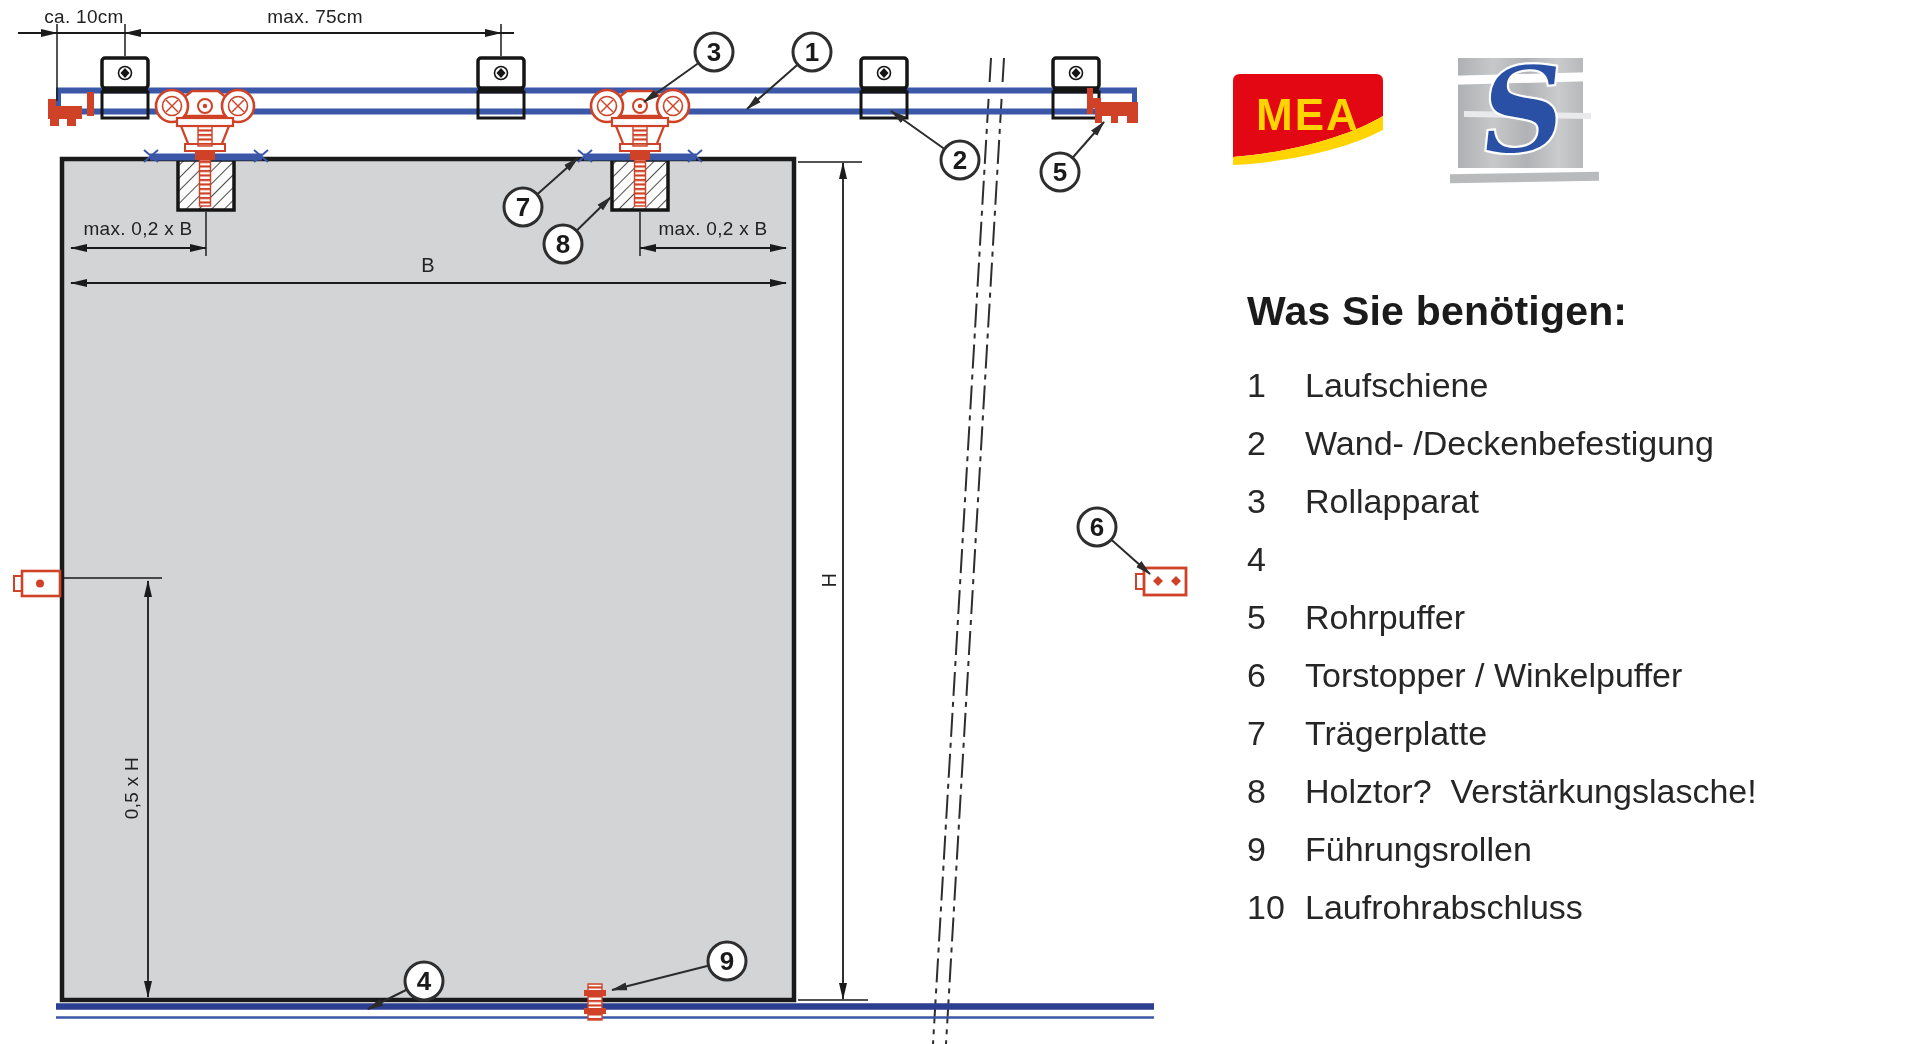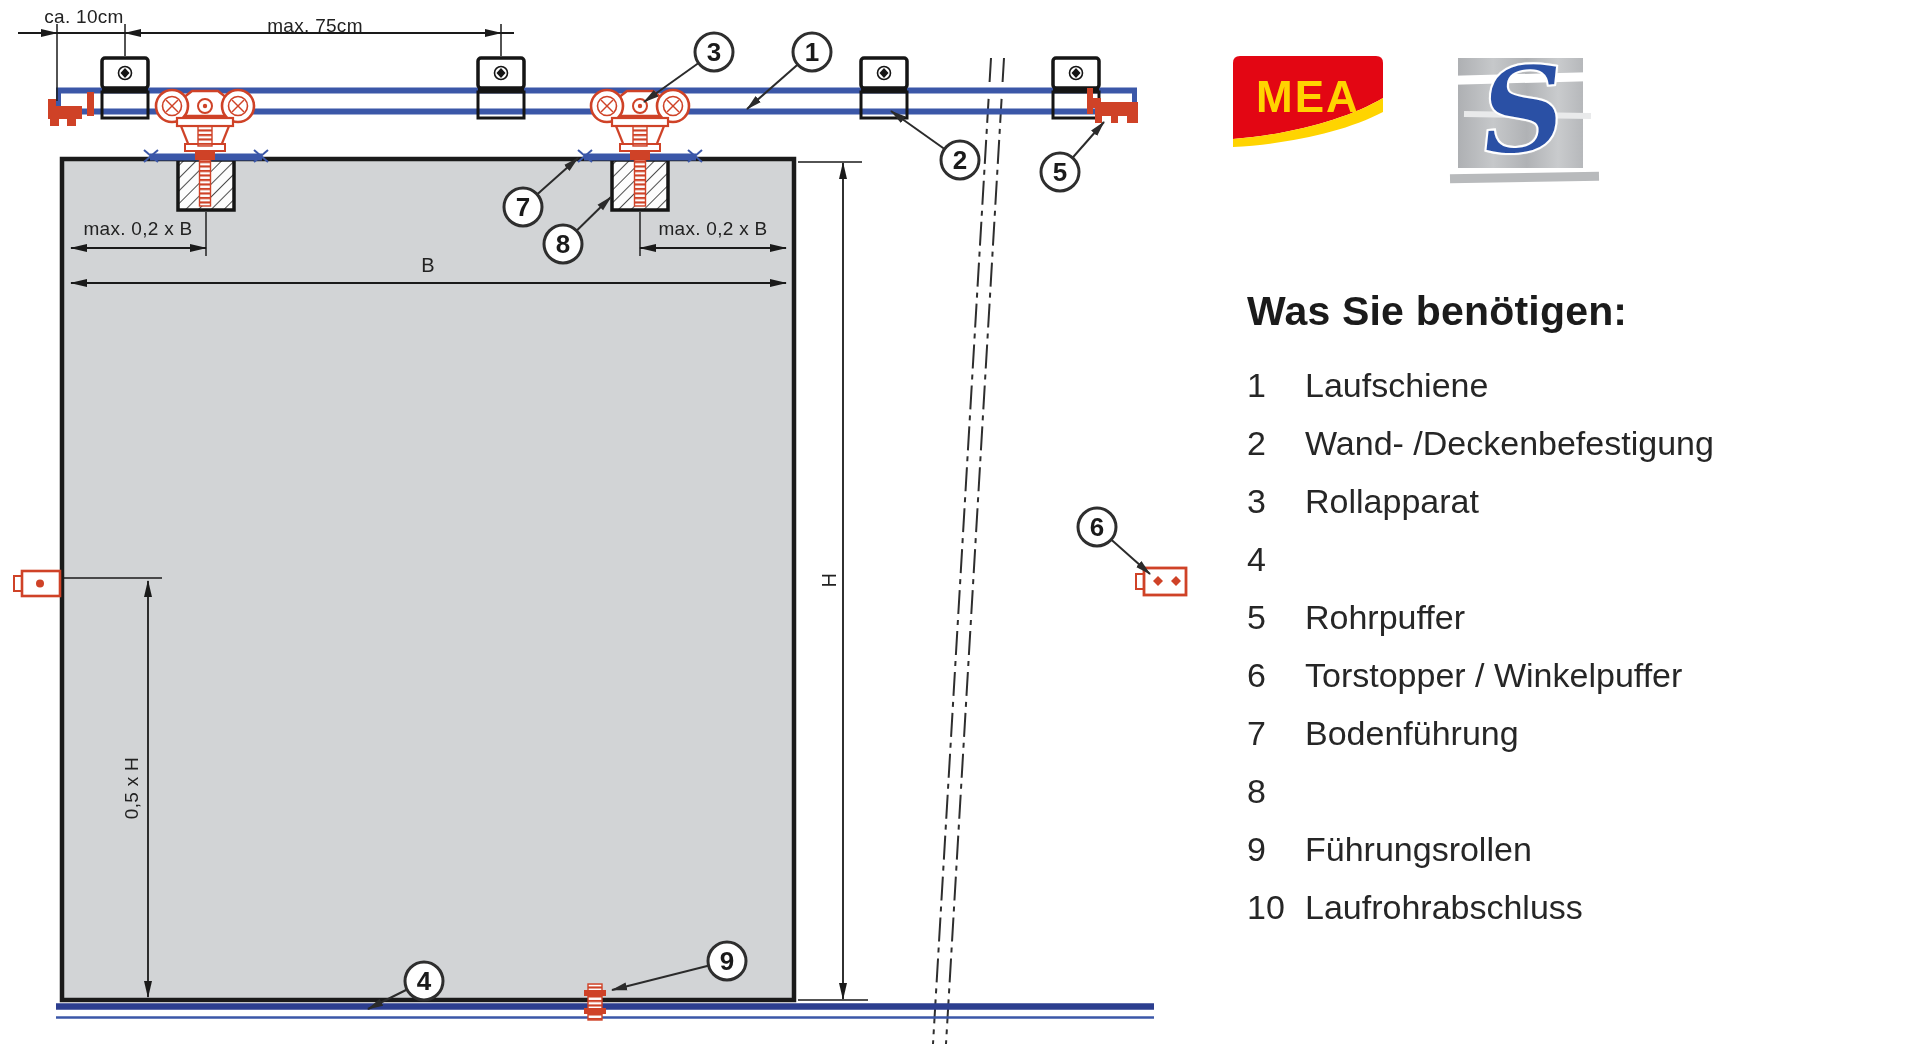--- a/index.html
+++ b/index.html
@@ -6,21 +6,21 @@
   .stage{position:relative;width:1920px;height:1044px;background:#fff;overflow:hidden;
          font-family:"Liberation Sans",sans-serif;color:#222;}
   .stage svg.diagram{position:absolute;left:0;top:0;}
   .dimlabel{position:absolute;transform:translate(-50%,-50%);font-size:19px;color:#222;
             white-space:nowrap;letter-spacing:0.3px;}
   .dimlabel.rot{transform:translate(-50%,-50%) rotate(-90deg);}
   .co{position:absolute;width:41px;height:41px;border:3px solid #2e2e2e;border-radius:50%;
       background:#fff;display:flex;align-items:center;justify-content:center;
       font-size:26px;font-weight:bold;color:#1a1a1a;transform:translate(-50%,-50%);box-sizing:border-box;}
   
-  .mea{position:absolute;left:1233px;top:56px;width:150px;height:92px;}
+  .mea{position:absolute;left:1233px;top:74px;width:150px;height:92px;}
   
   .slogo{position:absolute;left:1450px;top:48px;width:145px;height:142px;}
   .slogo .bg{position:absolute;left:8px;top:10px;right:12px;bottom:22px;
      background:linear-gradient(90deg,#aeb0b3 0%,#c6c8ca 28%,#b0b2b5 55%,#c9cbcd 80%,#b6b8bb 100%);}
   .slogo .streak1{position:absolute;left:4px;top:26px;right:8px;height:9px;background:#fff;transform:rotate(-1.5deg);}
   .slogo .streak2{position:absolute;left:14px;top:64px;right:4px;height:6px;background:#e9eaeb;transform:rotate(1deg);}
   .slogo .base{position:absolute;left:0px;right:-4px;bottom:8px;height:9px;background:#b8babc;transform:rotate(-1deg);}
   .slogo .s{position:absolute;left:50%;top:44%;transform:translate(-50%,-50%) rotate(-5deg);
      font-family:"DejaVu Serif",serif;font-style:italic;font-weight:bold;font-size:118px;
      color:#2a50a5;-webkit-text-stroke:2px #ffffff;
@@ -204,21 +204,21 @@
       <line x1="424" y1="981" x2="368" y2="1009" marker-end="url(#ca)"></line>
       <line x1="1060" y1="172" x2="1104" y2="122" marker-end="url(#ca)"></line>
       <line x1="1097" y1="527" x2="1150" y2="574" marker-end="url(#ca)"></line>
       <line x1="523" y1="207" x2="578" y2="158" marker-end="url(#ca)"></line>
       <line x1="563" y1="244" x2="611" y2="197" marker-end="url(#ca)"></line>
       <line x1="727" y1="961" x2="612" y2="990" marker-end="url(#ca)"></line>
     </g>
   </svg>
 
   <div class="dimlabel" style="left:84px;top:17px;">ca. 10cm</div>
-  <div class="dimlabel" style="left:315px;top:26px;">max. 75cm</div>
+  <div class="dimlabel" style="left:315px;top:17px;">max. 75cm</div>
   <div class="dimlabel" style="left:138px;top:229px;">max. 0,2 x B</div>
   <div class="dimlabel" style="left:713px;top:229px;">max. 0,2 x B</div>
   <div class="dimlabel" style="left:428px;top:265px;font-size:20px;">B</div>
   <div class="dimlabel rot" style="left:829px;top:580px;font-size:20px;">H</div>
   <div class="dimlabel rot" style="left:132px;top:788px;">0,5 x H</div>
 
   <div class="co" style="left:812px;top:52px;">1</div>
   <div class="co" style="left:960px;top:160px;">2</div>
   <div class="co" style="left:714px;top:52px;">3</div>
   <div class="co" style="left:424px;top:981px;">4</div>
@@ -264,24 +264,25 @@
     <div class="prow">
       <span class="num">5</span>
       <span class="lbl">Rohrpuffer</span>
     </div>
     <div class="prow">
       <span class="num">6</span>
       <span class="lbl">Torstopper / Winkelpuffer</span>
     </div>
     <div class="prow">
       <span class="num">7</span>
-      <span class="lbl">Bodenführung</span>
+      <span class="lbl">Trägerplatte</span>
     </div>
     <div class="prow">
       <span class="num">8</span>
+      <span class="lbl">Holztor?&nbsp; Verstärkungslasche!</span>
     </div>
     <div class="prow">
       <span class="num">9</span>
       <span class="lbl">Führungsrollen</span>
     </div>
     <div class="prow">
       <span class="num">10</span>
       <span class="lbl">Laufrohrabschluss</span>
     </div>
   </div>

